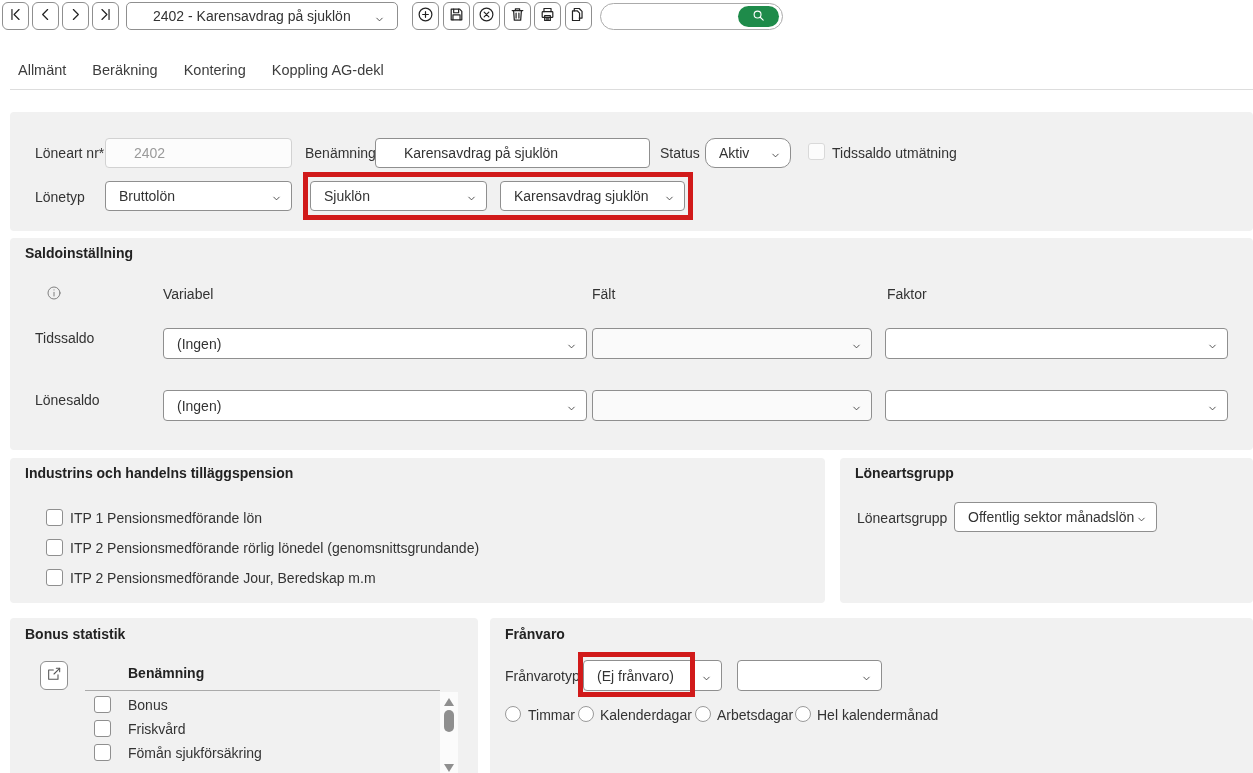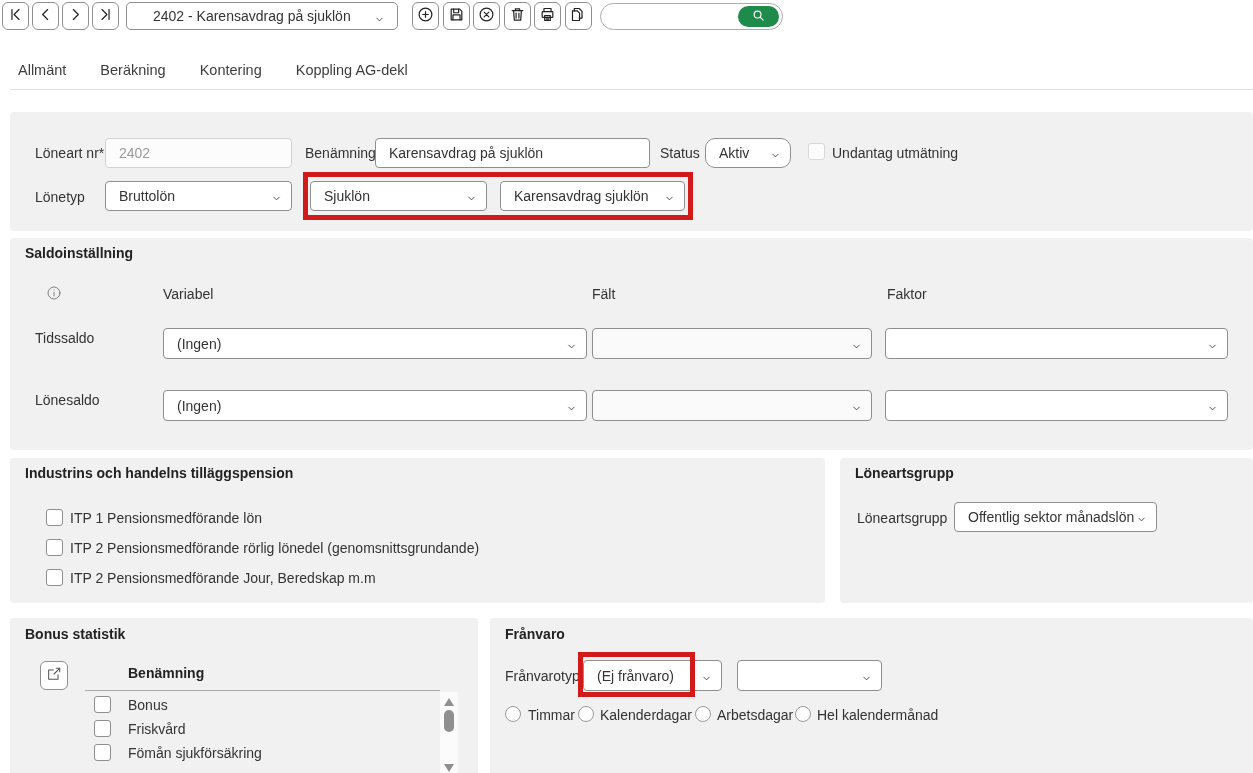--- a/index.html
+++ b/index.html
@@ -30,31 +30,31 @@
     position:absolute; left:12px; top:1px; width:125px; height:23px;
     border:none; outline:none; font:14px "Liberation Sans",sans-serif;
   }
   .search-go {
     position:absolute; right:3px; top:2px; width:41px; height:21px;
     background:#1e8b4a; border:none; border-radius:11px; display:flex;
     align-items:center; justify-content:center; cursor:pointer;
   }
   .search-go svg { width:15px; height:15px; stroke:#fff; fill:none; stroke-width:1.8; stroke-linecap:round; }
   
-  .tabs { position:absolute; left:18px; top:62px; display:flex; gap:34px; }
+  .tabs { position:absolute; left:18px; top:62px; display:flex; gap:26px; }
   .tab { font-size:14.5px; color:#3d3d3d; cursor:pointer; padding-bottom:6px; }
   .tabline { position:absolute; left:10px; right:0; top:89px; height:1px; background:#ddd; }
   
   .panel { position:absolute; background:#f1f1f1; border-radius:4px; }
   .ptitle { position:absolute; font-weight:bold; font-size:14px; color:#222; }
   .flabel { position:absolute; color:#333; white-space:nowrap; }
   
   .input {
     position:absolute; height:30px; border:1px solid #8f8f8f; border-radius:4px;
-    background:#fff; padding:0 13px; font:14px "Liberation Sans",sans-serif; color:#333; outline:none;
+    background:#fff; padding:0 28px; font:14px "Liberation Sans",sans-serif; color:#333; outline:none;
   }
   .input.disabled { border-color:#d2d2d2; background:#fcfcfc; color:#9a9a9a; }
   .select {
     position:absolute; height:30px; border:1px solid #8f8f8f; border-radius:4px;
     background:#fff; display:flex; align-items:center; padding:0 26px 0 13px;
     cursor:pointer; white-space:nowrap;
   }
   .select.dim { background:#fafafa; }
   .select .chev { position:absolute; right:9px; top:50%; margin-top:-5px; width:11px; height:11px; }
   .chev svg { width:11px; height:11px; stroke:#333; fill:none; stroke-width:1.8; stroke-linecap:round; stroke-linejoin:round; }
@@ -188,21 +188,21 @@
     <span class="flabel" style="left:295px; top:33px;">Benämning*</span>
     <input class="input" style="left: 365px; top: 26px; width: 275px;" value="Karensavdrag på sjuklön">
     <span class="flabel" style="left:650px; top:33px;">Status</span>
     <div class="select" style="left:695px; top:26px; width:86px;border-radius:10px;">
       <span>Aktiv</span>
       <span class="chev"><svg viewBox="0 0 24 24">
             <path d="M6 9l6 6 6-6"></path>
           </svg></span>
     </div>
     <span class="checkbox light" style="left:798px; top:31px;"></span>
-    <span class="flabel" style="left:822px; top:33px;">Undantag utmätning</span>
+    <span class="flabel" style="left:822px; top:33px;">Tidssaldo utmätning</span>
 
     <span class="flabel" style="left:25px; top:77px;">Lönetyp</span>
     <div class="select" style="left:95px; top:69px; width:187px;">
       <span>Bruttolön</span>
       <span class="chev"><svg viewBox="0 0 24 24">
             <path d="M6 9l6 6 6-6"></path>
           </svg></span>
     </div>
     <div class="select" style="left:300px; top:69px; width:177px; z-index:2;">
       <span>Sjuklön</span>

